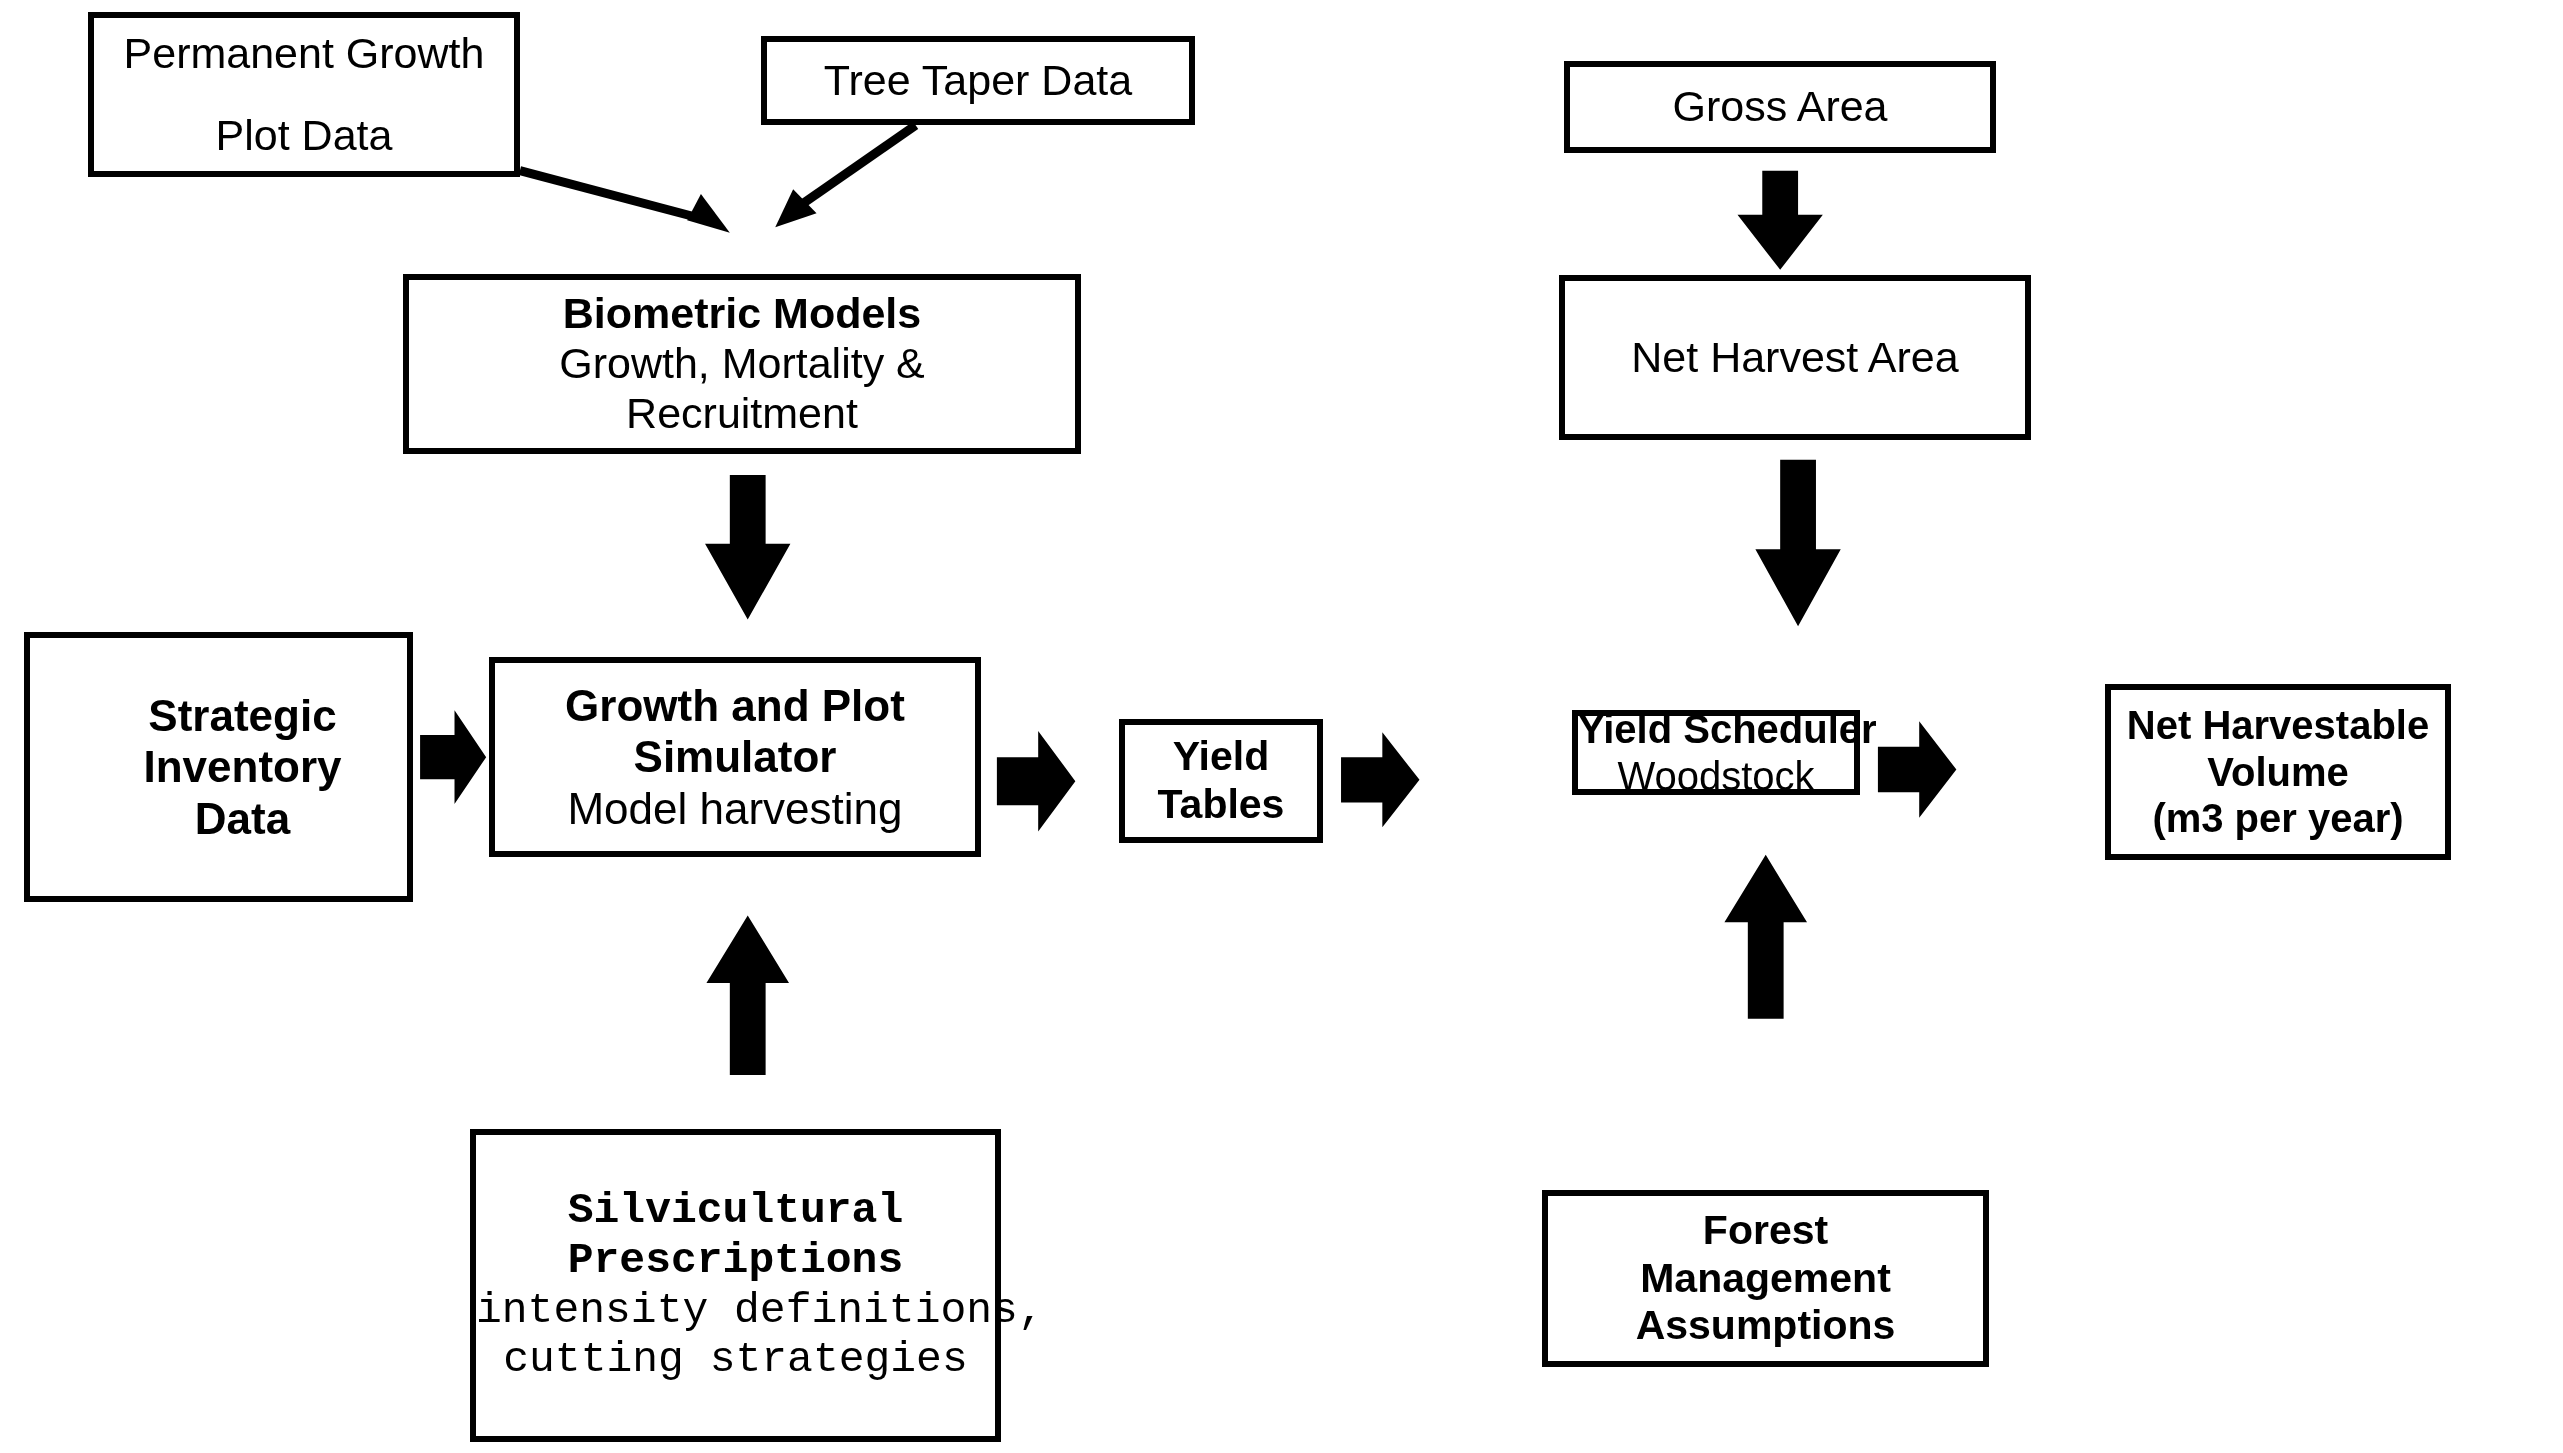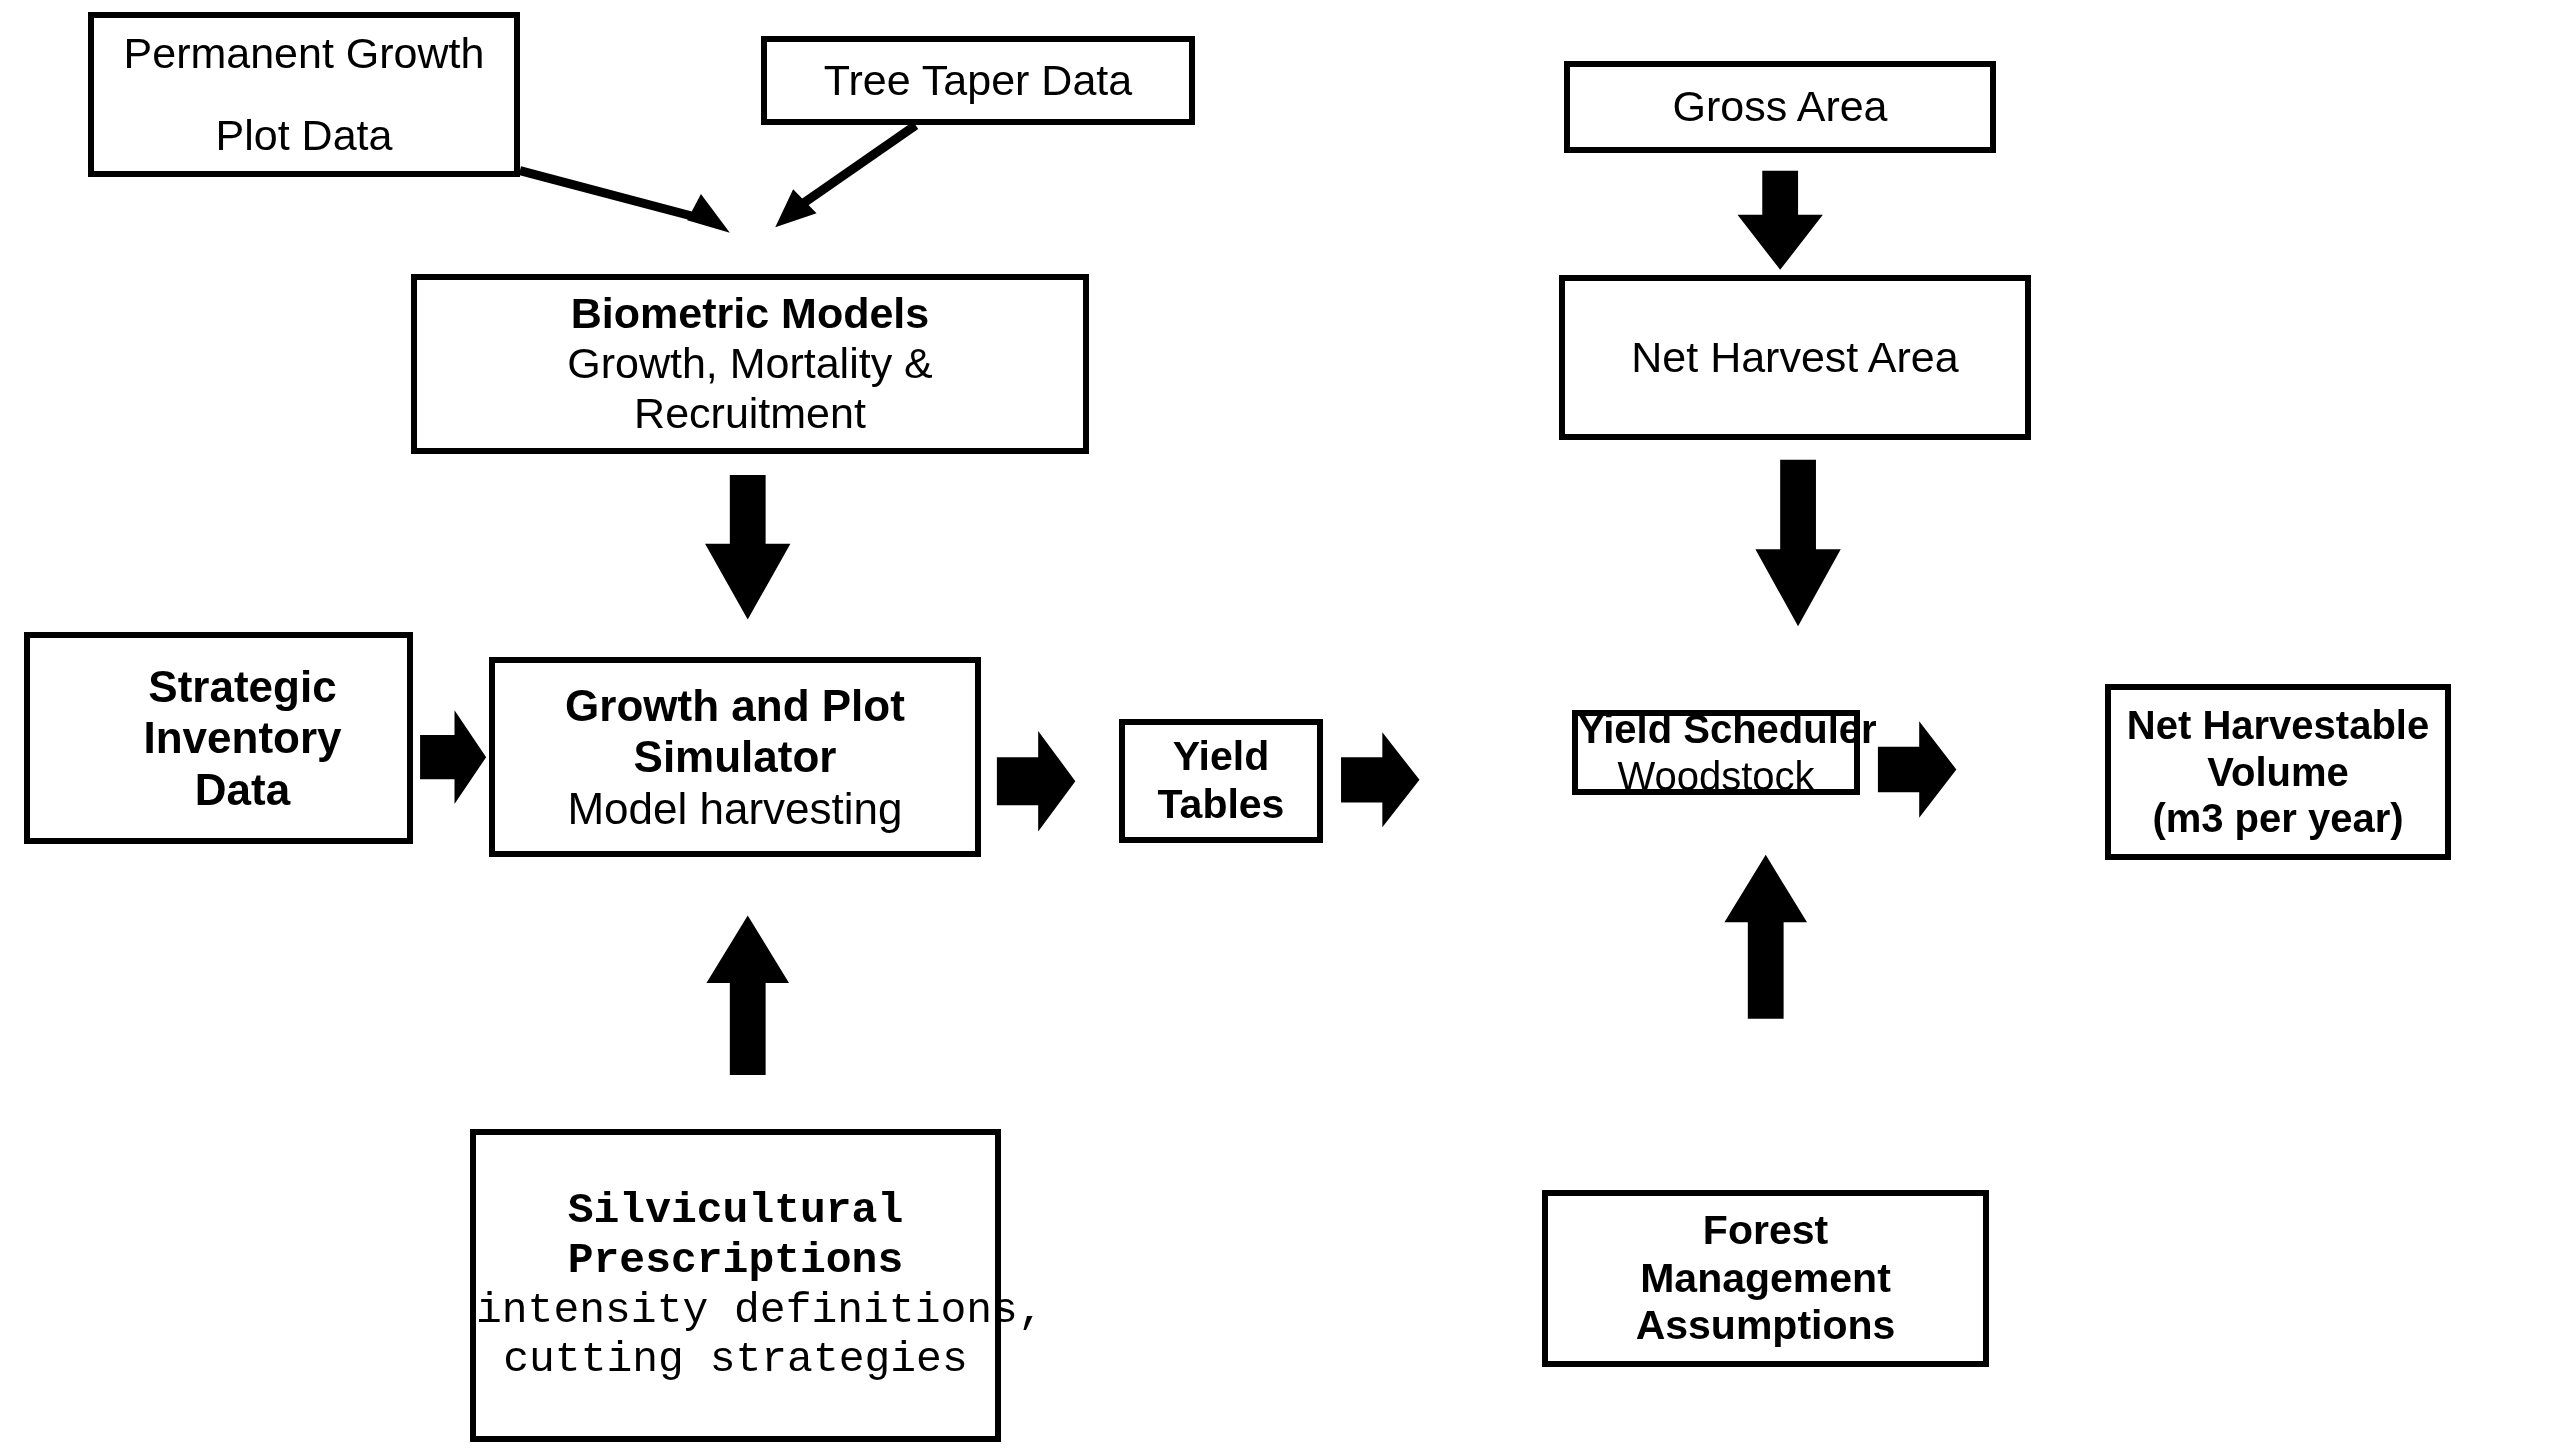--- a/index.html
+++ b/index.html
@@ -37,25 +37,25 @@
   .reg  { font-weight: normal; }
 
   
   #n-permanent-growth-plot-data { left: 88px;  top: 12.4px;   width: 432px;  height: 165px; font-size: 43px; }
   #n-permanent-growth-plot-data .line:first-child { margin-bottom: 32px; }
 
   #n-tree-taper-data            { left: 761px; top: 36px;   width: 434px;  height: 89px; font-size: 43px; text-align: center; }
 
   #n-gross-area                 { left: 1564px; top: 61px;   width: 432px;  height: 92px; font-size: 43px; }
 
-  #n-biometric-models           { left: 403px;  top: 274px;  width: 678px;  height: 180px; font-size: 43px; margin-left: 8px; }
+  #n-biometric-models           { left: 403px;  top: 274px;  width: 678px;  height: 180px; font-size: 43px; }
 
   #n-net-harvest-area           { left: 1559px; top: 275px;  width: 472px;  height: 165px; font-size: 43px; }
 
-  #n-strategic-inventory-data   { left: 24px;   top: 632px;  width: 389px;  height: 212px; font-size: 44px; padding-left: 48px; }
+  #n-strategic-inventory-data   { left: 24px;   top: 632px;  width: 389px;  height: 270px; font-size: 44px; padding-left: 48px; }
 
   #n-growth-and-yield-simulator { left: 489px;  top: 657px;  width: 492px;  height: 200px; font-size: 44px; }
 
   #n-yield-tables               { left: 1119px; top: 719px; width: 204px;  height: 124px; font-size: 41px; }
 
   #n-yield-scheduler            { left: 1572px; top: 710px; width: 288px;  height: 85px; font-size: 40px; }
 
   #n-net-harvestable-volume     { left: 2105px; top: 684px;  width: 346px;  height: 176px; font-size: 40px; }
 
   #n-silvicultural-prescriptions{ left: 470px;  top: 1129px; width: 531px;  height: 313px; font-size: 43px; font-family: Liberation Mono, monospace; }

